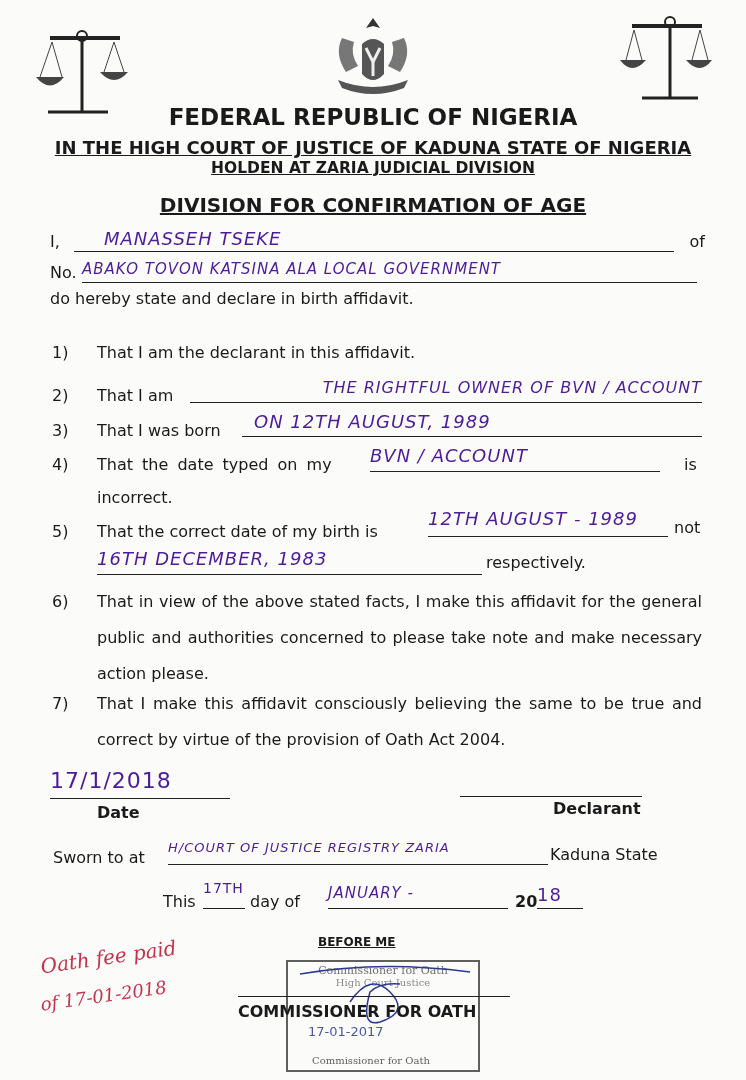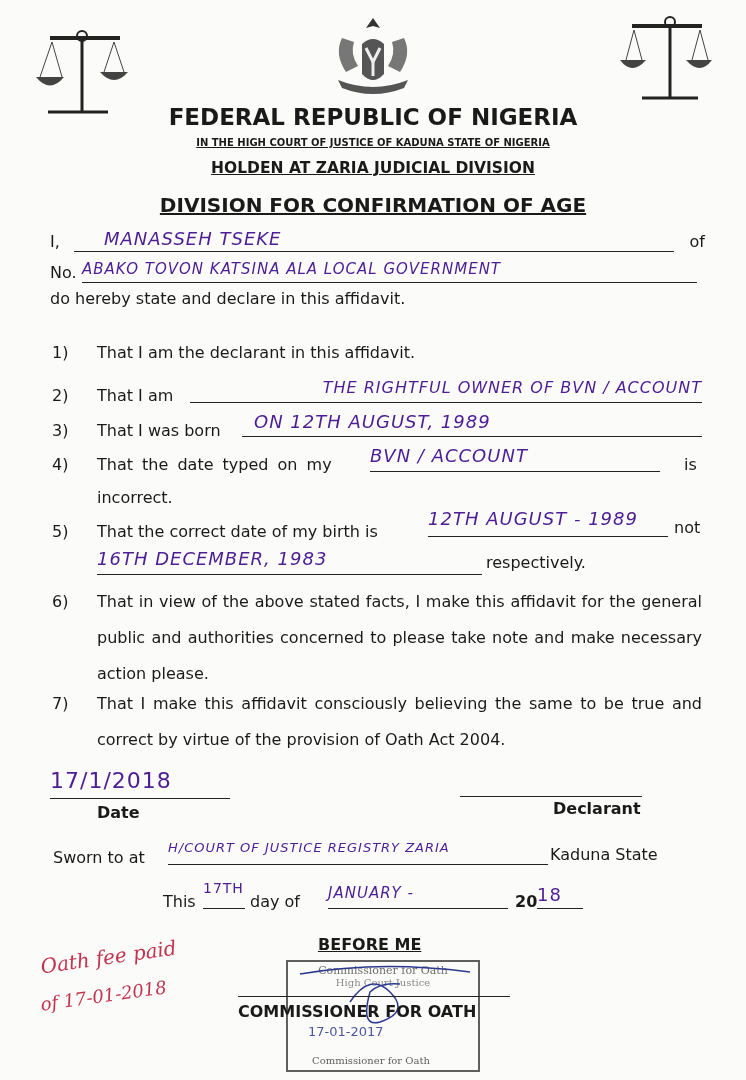--- a/index.html
+++ b/index.html
@@ -44,34 +44,34 @@
   <line x1="28" y1="88" x2="84" y2="88" stroke="#222" stroke-width="3"></line>
   <line x1="20" y1="20" x2="12" y2="50" stroke="#444"></line>
     <line x1="20" y1="20" x2="28" y2="50" stroke="#444"></line>
   <path d="M6 50 Q18 66 32 50 Z" fill="#444"></path>
   <line x1="86" y1="20" x2="78" y2="50" stroke="#444"></line>
     <line x1="86" y1="20" x2="94" y2="50" stroke="#444"></line>
   <path d="M72 50 Q86 66 98 50 Z" fill="#444"></path>
 </svg>
 
 <div class="abs hdr" style="top:104px;font-size:23px;">FEDERAL REPUBLIC OF NIGERIA</div>
-<div class="abs hdr u" style="top:137px;font-size:10px;">IN THE HIGH COURT OF JUSTICE OF KADUNA STATE OF NIGERIA</div>
+<div class="abs hdr u" style="top:137px;font-size:18px;">IN THE HIGH COURT OF JUSTICE OF KADUNA STATE OF NIGERIA</div>
 <div class="abs hdr u" style="top:159px;font-size:15.5px;">HOLDEN AT ZARIA JUDICIAL DIVISION</div>
 <div class="abs hdr u" style="top:193px;font-size:20px;">DIVISION FOR CONFIRMATION OF AGE</div>
 
 <div class="abs txt" style="left:50px;top:232px;width:655px;height:24px;">
   <span>I,</span>
   <span class="abs line hw" style="left:24px;top:-4px;width:600px;height:24px;font-size:18px;padding-left:30px;box-sizing:border-box;">MANASSEH        TSEKE</span>
   <span class="abs" style="right:0;top:0;">of</span>
 </div>
 <div class="abs txt" style="left:50px;top:263px;width:655px;height:24px;">
   <span>No.</span>
   <span class="abs line hw" style="left:32px;top:-3px;width:615px;height:22px;font-size:15px;">ABAKO TOVON KATSINA ALA LOCAL GOVERNMENT</span>
 </div>
-<div class="abs txt" style="left:50px;top:289px;">do hereby state and declare in this affidavit.</div>
+<div class="abs txt" style="left:50px;top:289px;">do hereby state and declare in birth affidavit.</div>
 
 <div class="abs txt" style="left:52px;top:343px;">1)</div>
 <div class="abs txt" style="left:97px;top:343px;">That I am the declarant in this affidavit.</div>
 
 <div class="abs txt" style="left:52px;top:386px;">2)</div>
 <div class="abs txt" style="left:97px;top:386px;">That I am</div>
 <div class="abs line hw" style="left:190px;top:378px;width:512px;height:24px;font-size:16px;text-align:right;">THE RIGHTFUL OWNER OF BVN / ACCOUNT</div>
 
 <div class="abs txt" style="left:52px;top:421px;">3)</div>
 <div class="abs txt" style="left:97px;top:421px;">That I was born</div>
@@ -108,21 +108,21 @@
 <div class="abs txt" style="left:163px;top:892px;">This</div>
 <div class="abs line hw" style="left:203px;top:880px;width:42px;height:28px;font-size:14px;font-style:normal;">17TH</div>
 <div class="abs txt" style="left:250px;top:892px;">day of</div>
 <div class="abs line hw" style="left:328px;top:884px;width:180px;height:24px;font-size:15px;">JANUARY -</div>
 <div class="abs" style="left:515px;top:892px;font-weight:bold;font-size:16px;">20</div>
 <div class="abs line hw" style="left:537px;top:884px;width:46px;height:24px;font-size:18px;font-style:normal;">18</div>
 
 <div class="abs" style="left:40px;top:945px;color:#c2334f;font-family:'DejaVu Serif',serif;font-style:italic;font-size:20px;transform:rotate(-8deg);">Oath fee paid</div>
 <div class="abs" style="left:40px;top:985px;color:#c2334f;font-family:'DejaVu Serif',serif;font-style:italic;font-size:18px;transform:rotate(-8deg);">of 17-01-2018</div>
 
-<div class="abs u" style="left:318px;top:935px;font-weight:bold;font-size:16px;">BEFORE ME</div>
+<div class="abs u" style="left:318px;top:935px;font-weight:bold;font-size:12px;">BEFORE ME</div>
 <div class="abs" style="left:286px;top:960px;width:190px;height:108px;border:2px solid #444;opacity:.85;">
   <div style="text-align:center;font-family:'DejaVu Serif',serif;font-size:11px;color:#555;margin-top:2px;">Commissioner for Oath</div>
   <div style="text-align:center;font-family:'DejaVu Serif',serif;font-size:10px;color:#777;">High Court Justice</div>
   <div style="position:absolute;left:20px;top:62px;font-size:13px;color:#2b3a8f;">17-01-2017</div>
   <div style="position:absolute;left:24px;bottom:4px;font-family:'DejaVu Serif',serif;font-size:10px;color:#444;">Commissioner for Oath</div>
 </div>
 <svg class="abs" style="left:290px;top:962px;" width="190" height="70">
   <path d="M10 12 Q90 -2 180 10 M60 40 Q80 10 100 30 Q120 50 90 60 Q70 66 80 30 Q90 20 110 22" stroke="#2b3a8f" stroke-width="1.5" fill="none"></path>
 </svg>
 <div class="abs" style="left:238px;top:996px;width:272px;border-top:1.5px solid #222;"></div>

